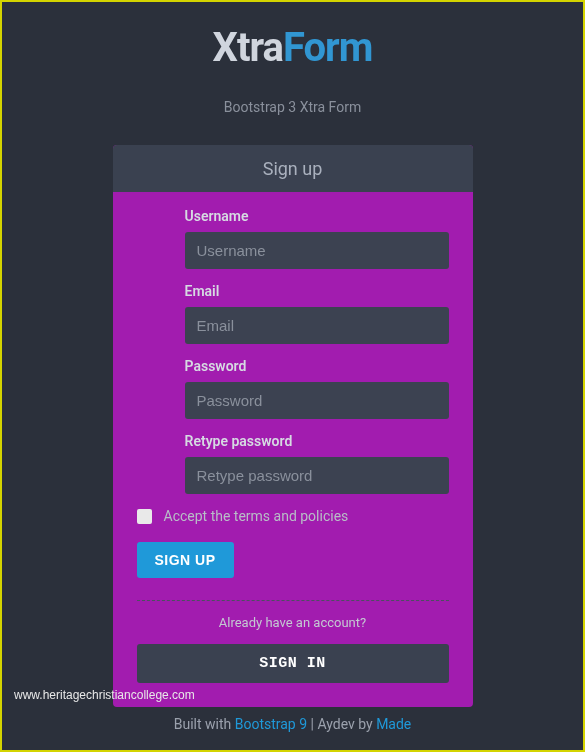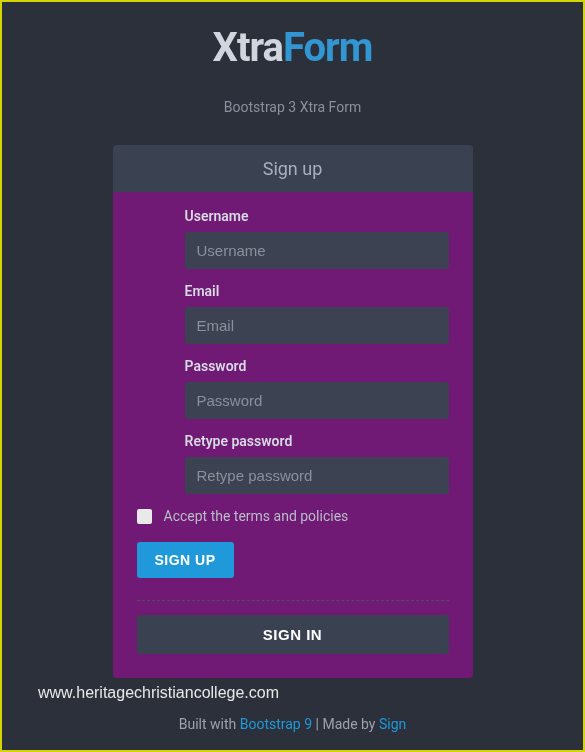--- a/index.html
+++ b/index.html
@@ -30,21 +30,21 @@
     .logo-form {
       color: #3196d2;
     }
     .subtitle {
       color: #8a909c;
       font-size: 14px;
       margin-top: 28px;
     }
     .panel {
       width: 360px;
-      background: #701a75;
+      background: #a21caf;
       border-radius: 4px;
       margin-top: 30px;
       overflow: hidden;
     }
     .panel-header {
       background: #3a4150;
       color: #a9b0bd;
       text-align: center;
       padding: 13px;
       font-size: 18px;
@@ -121,29 +121,29 @@
       width: 100%;
       background: #3a4150;
       color: #fff;
       border: none;
       padding: 11px;
       font-size: 15px;
       font-weight: 700;
       border-radius: 3px;
       cursor: pointer;
       letter-spacing: 0.5px;
+      font-family: Liberation Mono, monospace;
     }
     .watermark {
       position: absolute;
       bottom: 48px;
       left: 12px;
       color: #e8e8e8;
-      font-size: 16px;
+      font-size: 12px;
       font-family: Arial, sans-serif;
-      margin-left: 24px;
     }
     .footer {
       position: absolute;
       bottom: 18px;
       width: 100%;
       text-align: center;
       color: #9ba1ad;
       font-size: 14px;
     }
     .footer-link {
@@ -185,22 +185,23 @@
 
     <div class="checkbox-row">
       <div class="checkbox"></div>
       <span class="checkbox-label">Accept the terms and policies</span>
     </div>
 
     <button class="btn-primary">SIGN UP</button>
 
     <div class="divider"></div>
 
+    <div class="already-text">Already have an account?</div>
 
     <button class="btn-secondary">SIGN IN</button>
   </div>
 </div>
 
 <div class="watermark">www.heritagechristiancollege.com</div>
 
 <div class="footer">
-  <span>Built with </span><a href="#" class="footer-link">Bootstrap 9</a><span> | Made by </span><a href="#" class="footer-link">Sign</a>
+  <span>Built with </span><a href="#" class="footer-link">Bootstrap 9</a><span> | Aydev by </span><a href="#" class="footer-link">Made</a>
 </div>
 
 </body></html>

